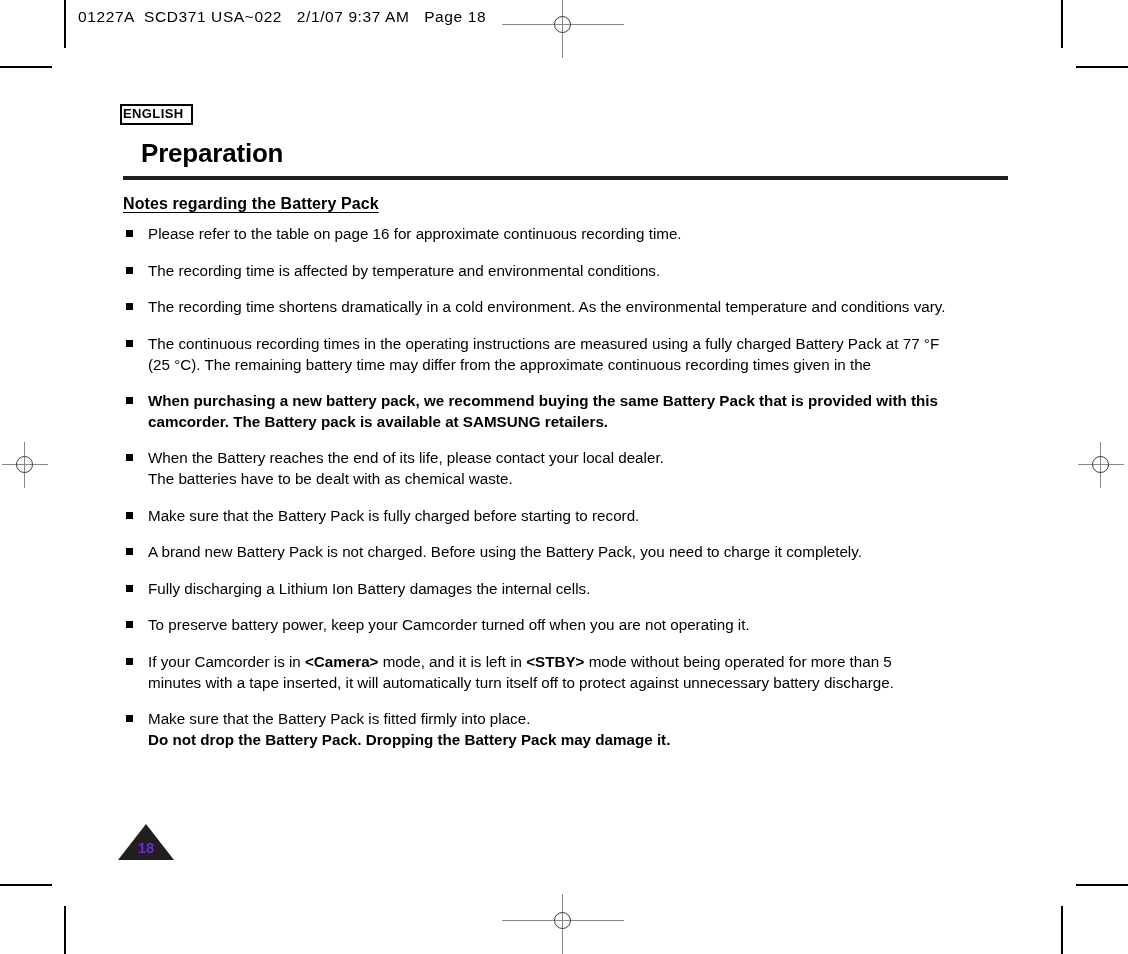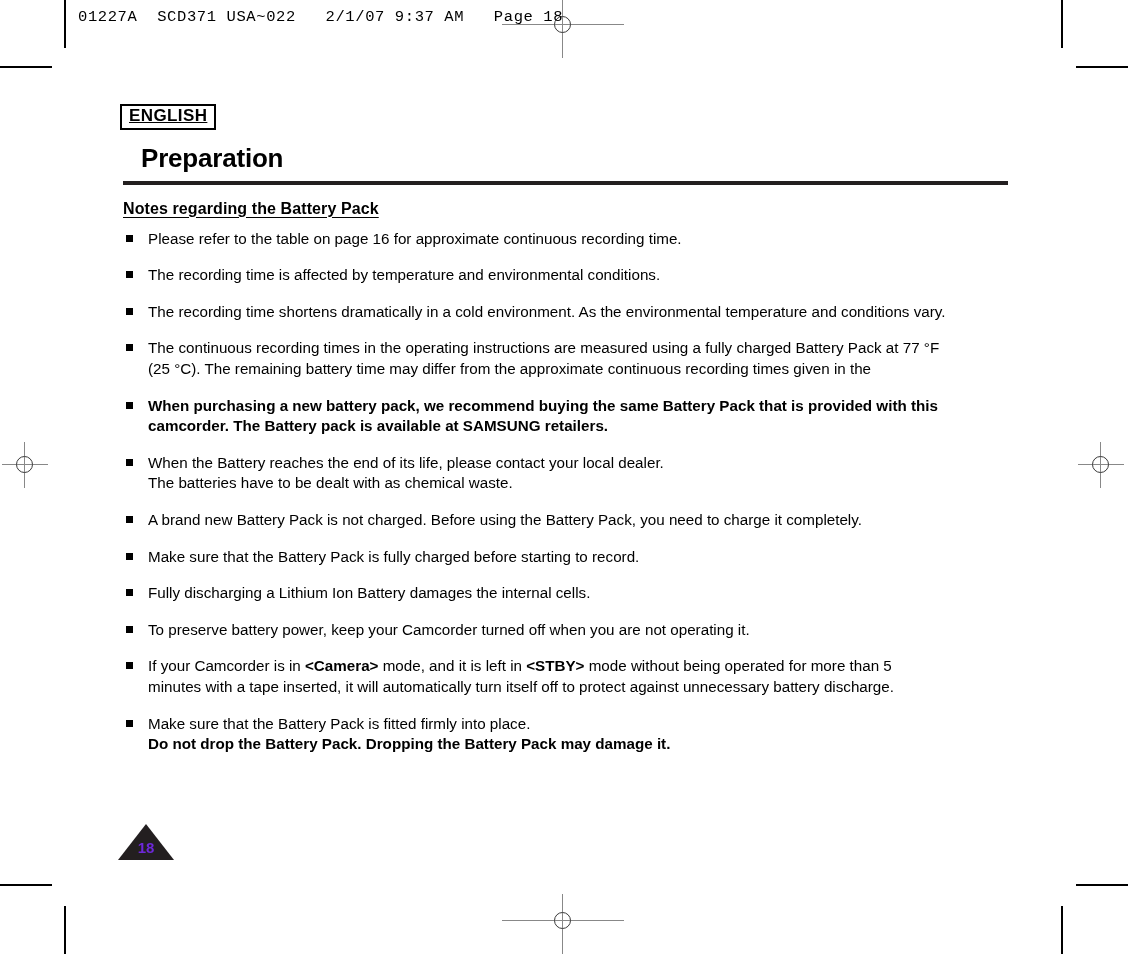--- a/index.html
+++ b/index.html
@@ -50,44 +50,43 @@
   .reg-top    { left: 540px; top: 2px;   }
   .reg-bottom { left: 540px; top: 898px; }
   .reg-wide .ch { left: -38px; width: 122px; }
   .reg-wide .cv { top: -4px; height: 60px; }
 
   
   .print-header {
     position: absolute;
     left: 78px;
     top: 8px;
-    font-family: Liberation Mono, monospace;
+    font-family: Liberation Sans, sans-serif;
     font-size: 15.5px;
     letter-spacing: 0.6px;
     white-space: pre;
     color: #000;
   }
 
   
   .content {
     position: absolute;
     left: 120px;
     top: 104px;
     width: 890px;
   }
 
   .lang-badge {
     display: inline-block;
     border: 2px solid #000;
-    padding: 1px 7px 2px 7px;
-    font-size: 17px;
+    padding: 1px 7px 2px 1px;
+    font-size: 13px;
     font-weight: bold;
     letter-spacing: 0.4px;
     line-height: 1.1;
-    text-decoration: underline;
   }
 
   .page-title {
     font-size: 26px;
     font-weight: bold;
     letter-spacing: -0.2px;
     margin: 13px 0 0 21px;
   }
 
   .title-rule {
@@ -229,25 +228,25 @@
         <span class="line"><b>When purchasing a new battery pack, we recommend buying the same Battery Pack that is provided with this</b></span>
         <span class="line"><b>camcorder. The Battery pack is available at SAMSUNG retailers.</b></span>
       </div>
       <div class="note">
         <span class="sq"></span>
         <span class="line"><span>When the Battery reaches the end of its life, please contact your local dealer.</span></span>
         <span class="line"><span>The batteries have to be dealt with as chemical waste.</span></span>
       </div>
       <div class="note">
         <span class="sq"></span>
+        <span class="line"><span>Make sure that the Battery Pack is fully charged before starting to record.</span></span>
+      </div>
+      <div class="note">
+        <span class="sq"></span>
         <span class="line"><span>A brand new Battery Pack is not charged. Before using the Battery Pack, you need to charge it completely.</span></span>
-      </div>
-      <div class="note">
-        <span class="sq"></span>
-        <span class="line"><span>Make sure that the Battery Pack is fully charged before starting to record.</span></span>
       </div>
       <div class="note">
         <span class="sq"></span>
         <span class="line"><span>Fully discharging a Lithium Ion Battery damages the internal cells.</span></span>
       </div>
       <div class="note">
         <span class="sq"></span>
         <span class="line"><span>To preserve battery power, keep your Camcorder turned off when you are not operating it.</span></span>
       </div>
       <div class="note">

